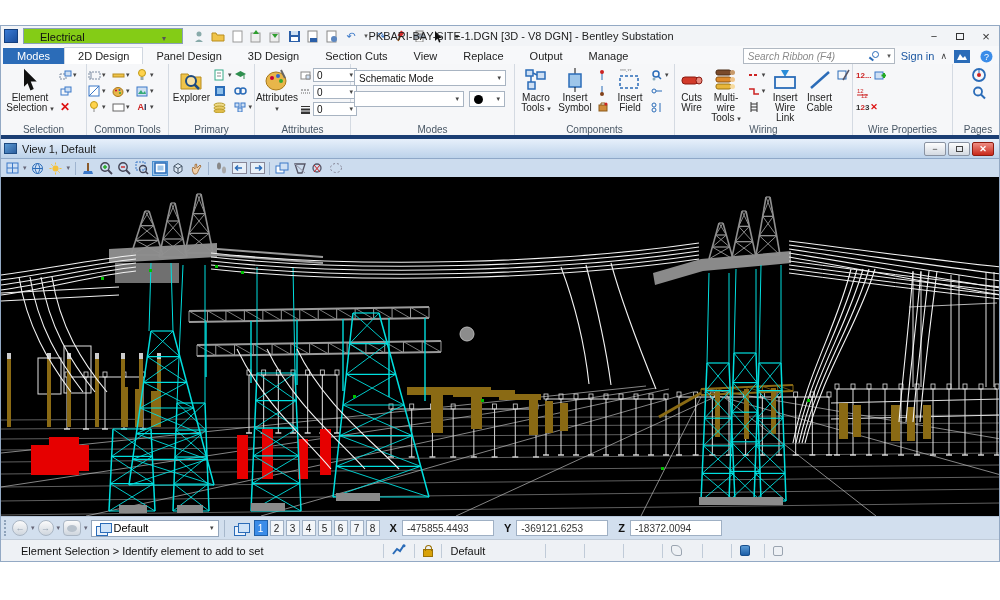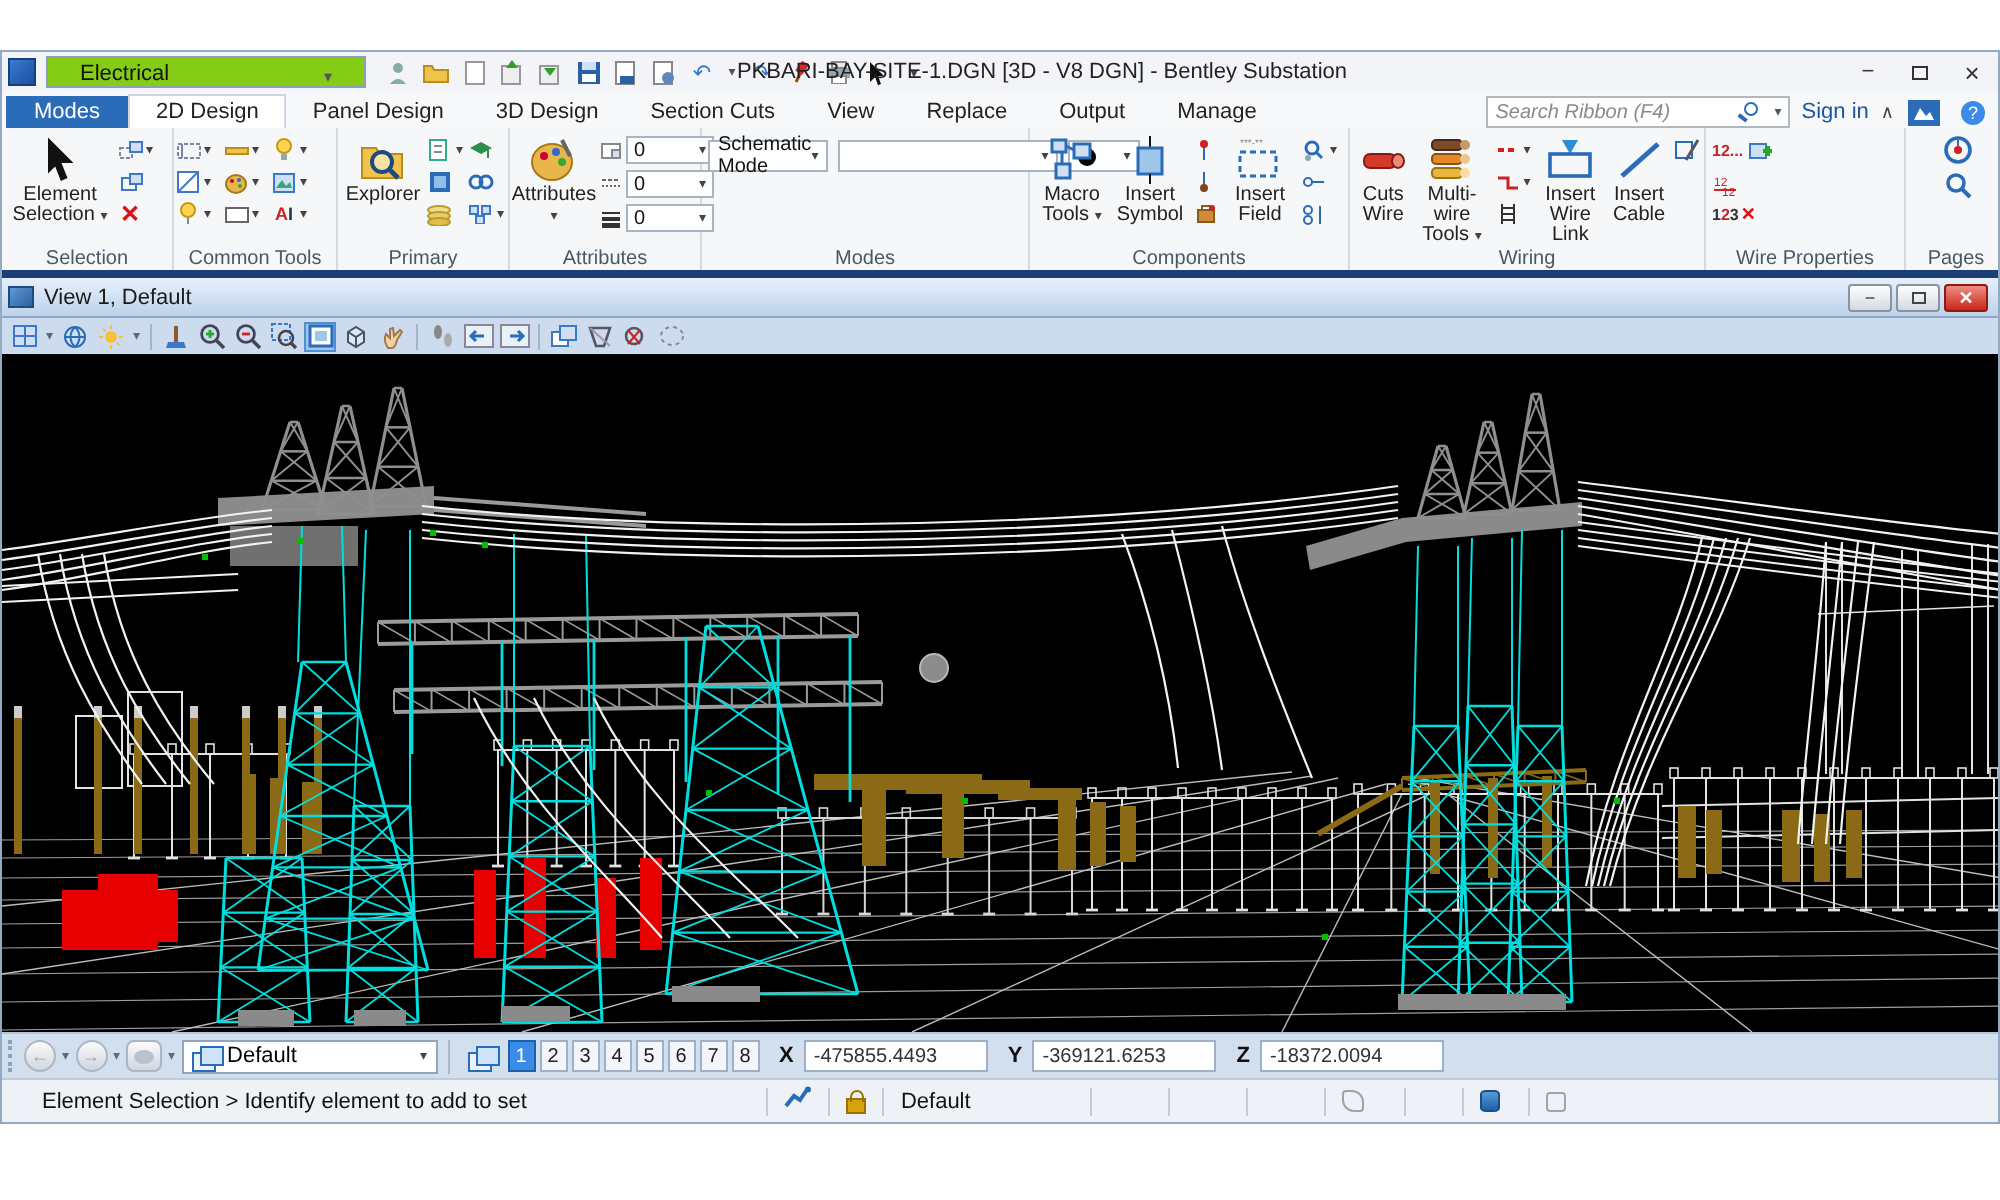--- a/index.html
+++ b/index.html
@@ -454,21 +454,21 @@
                 <span>0</span>
                 <span class="caret">▾</span>
               </div>
             </div>
         </div>
       </div>
       <div class="glabel">Attributes</div>
     </div>
 
     <div class="rgroup" style="width:164px">
-      <div class="rgc" style="flex-direction:row;gap:5px;padding-top:6px">
+      <div class="rgc" style="flex-direction:column;gap:5px;padding-top:6px">
         <div class="combo" style="width:152px">
             <span>Schematic Mode</span>
             <span class="caret">▾</span>
           </div>
         <div class="srow" style="gap:5px">
           <div class="combo" style="width:110px">
               <span></span>
               <span class="caret">▾</span>
             </div>
           <div class="combo" style="width:36px">

